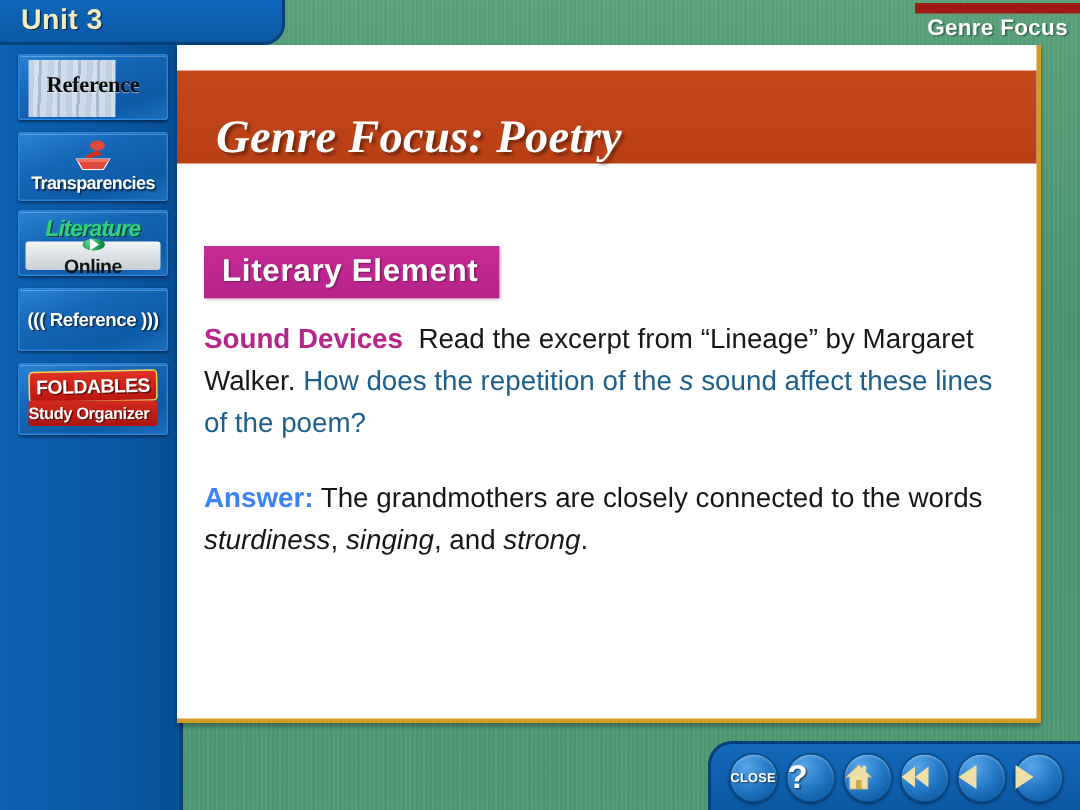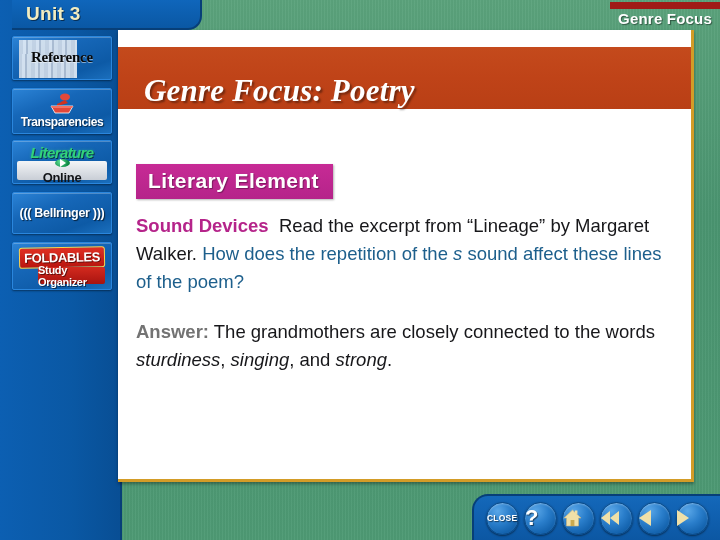--- a/index.html
+++ b/index.html
@@ -47,21 +47,21 @@
     border-right: 2px solid #073f78;
     z-index: 4;
   }
   .unit-tab {
     position: absolute; left: 0; top: 0; width: 190px; height: 30px;
     background: linear-gradient(180deg, #0f66bb 0%, #0a58a4 100%);
     border-bottom-right-radius: 14px;
     border-bottom: 2px solid #073f78;
     border-right: 2px solid #073f78;
     z-index: 6;
-    display: flex; align-items: center; margin-left: 12px;
+    display: flex; align-items: center;
   }
   .unit-tab-label {
     color: #f2edc0;
     font-size: 19px; font-weight: bold;
     padding-left: 14px;
     text-shadow: 1px 1px 0 rgba(0,0,0,.5);
     letter-spacing: .3px;
   }
 
   .side-btn {
@@ -177,21 +177,21 @@
   }
   .fold-top span {
     font-size: 13px; font-weight: bold; color: #ffffff;
     letter-spacing: -.4px;
     text-shadow: 1px 1px 0 rgba(0,0,0,.5);
   }
   .fold-bot {
     position: absolute; left: 6px; right: 6px; bottom: 5px; height: 17px;
     background: linear-gradient(180deg, #d42a1e 0%, #a81410 100%);
     border-radius: 2px;
-    display: flex; align-items: center; justify-content: flex-start; margin-left: 19px;
+    display: flex; align-items: center; justify-content: flex-start;
   }
   .fold-bot span {
     font-size: 11px; font-weight: bold; color: #ffffff;
     letter-spacing: -.3px;
     text-shadow: 1px 1px 0 rgba(0,0,0,.5);
   }
 
   
   .content-card {
     position: absolute; left: 118px; top: 30px; width: 576px; height: 452px;
@@ -236,21 +236,21 @@
     position: absolute; left: 18px; top: 182px; right: 16px;
   }
   .para {
     font-size: 18.5px;
     line-height: 28px;
     color: #17171a;
     margin-bottom: 22px;
   }
   .k-term { color: #b5248a; font-weight: bold; }
   .k-blue { color: #1d5f8c; }
-  .k-ans  { color: #737373; font-weight: bold; }
+  .k-ans  { color: #3b82f6; font-weight: bold; }
   .it { font-style: italic; }
 
   
   .navbar {
     position: absolute; right: 0; bottom: 0; width: 248px; height: 46px;
     background: linear-gradient(180deg, #1468ba 0%, #0c57a3 100%);
     border-top-left-radius: 16px;
     border-left: 2px solid #073f78;
     border-top: 2px solid #073f78;
     display: flex; align-items: center; justify-content: flex-start;
@@ -346,21 +346,21 @@
     <div class="lit-row">
       <span class="lit-qr"></span>
       <span class="lit-play">
           <i></i>
         </span>
       <span class="lit-online">Online</span>
     </div>
   </div>
 
   <div class="side-btn b-bell">
-    <div class="bell-label">((( Bellringer )))</div>
+    <div class="bell-label">((( Reference )))</div>
   </div>
 
   <div class="side-btn b-fold">
     <div class="fold-top">
       <span>FOLDABLES</span>
     </div>
     <div class="fold-bot">
       <span>Study Organizer</span>
     </div>
   </div>

